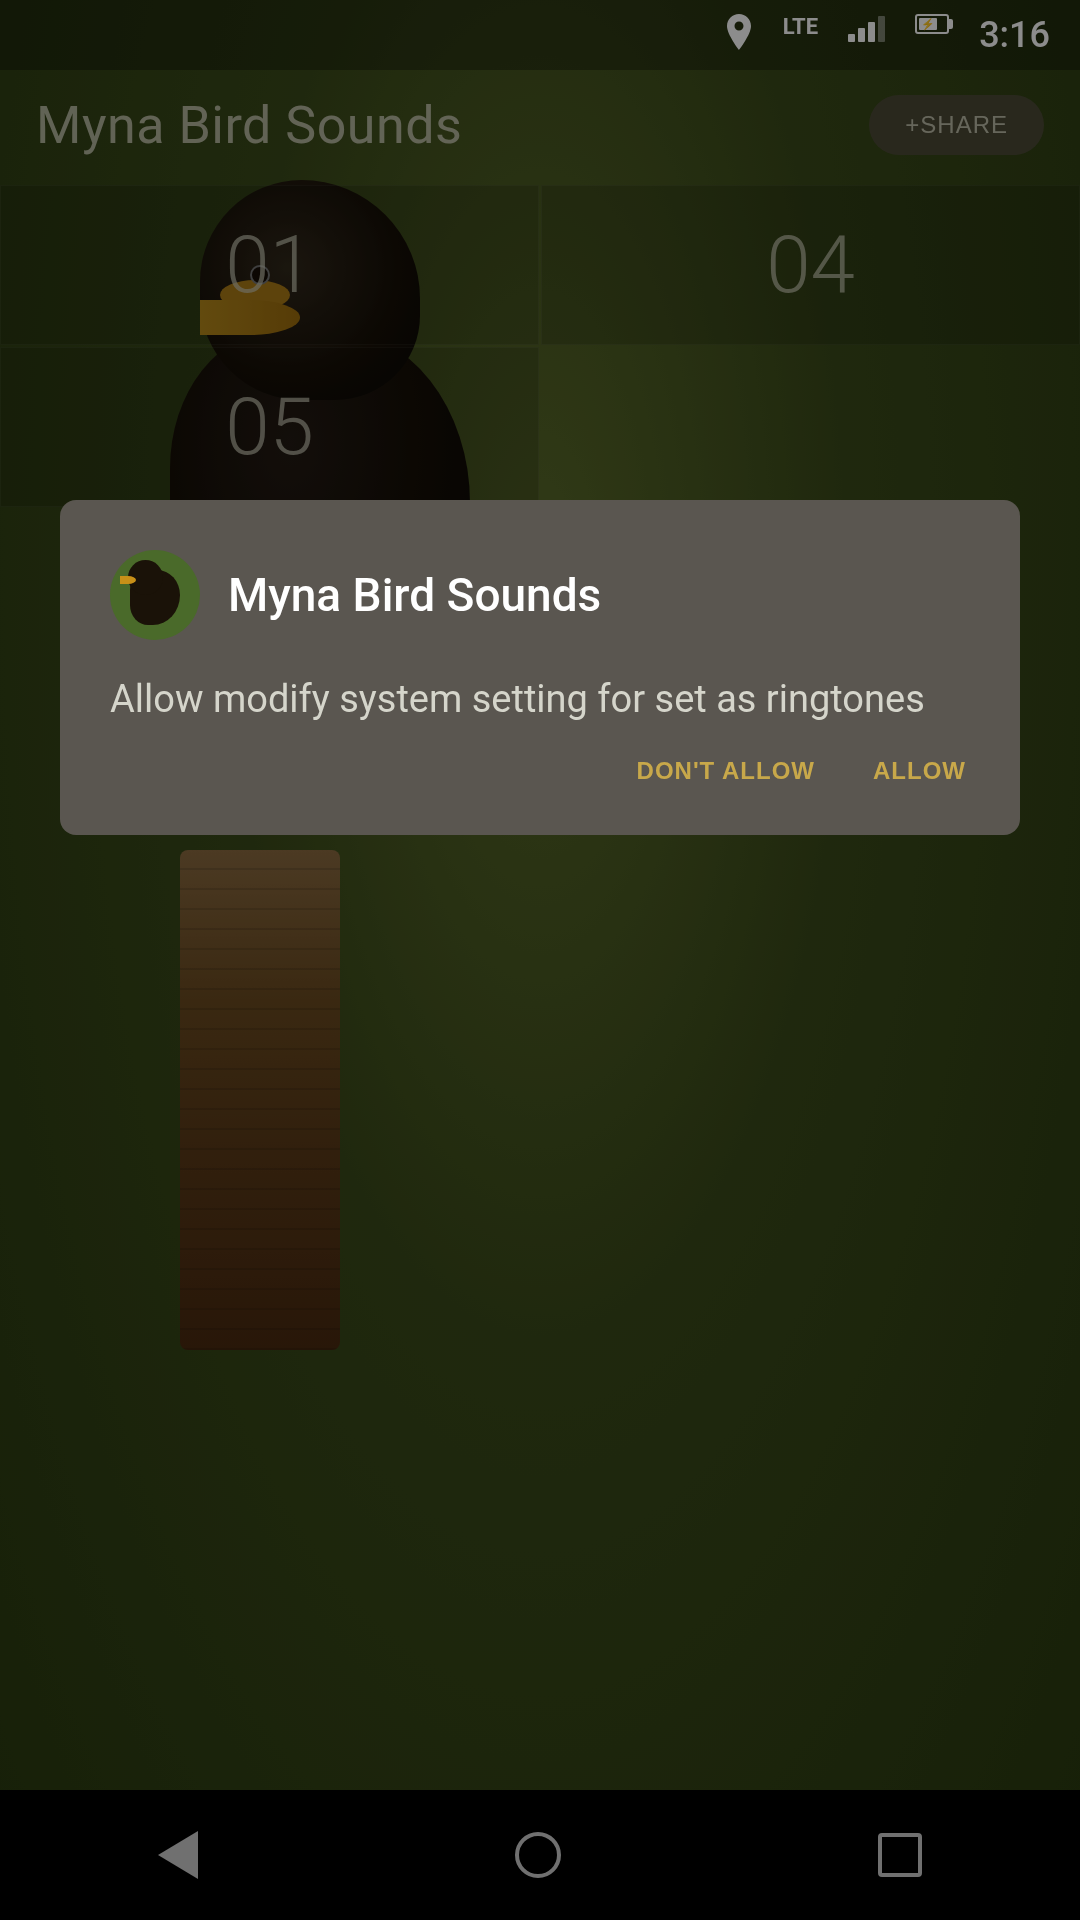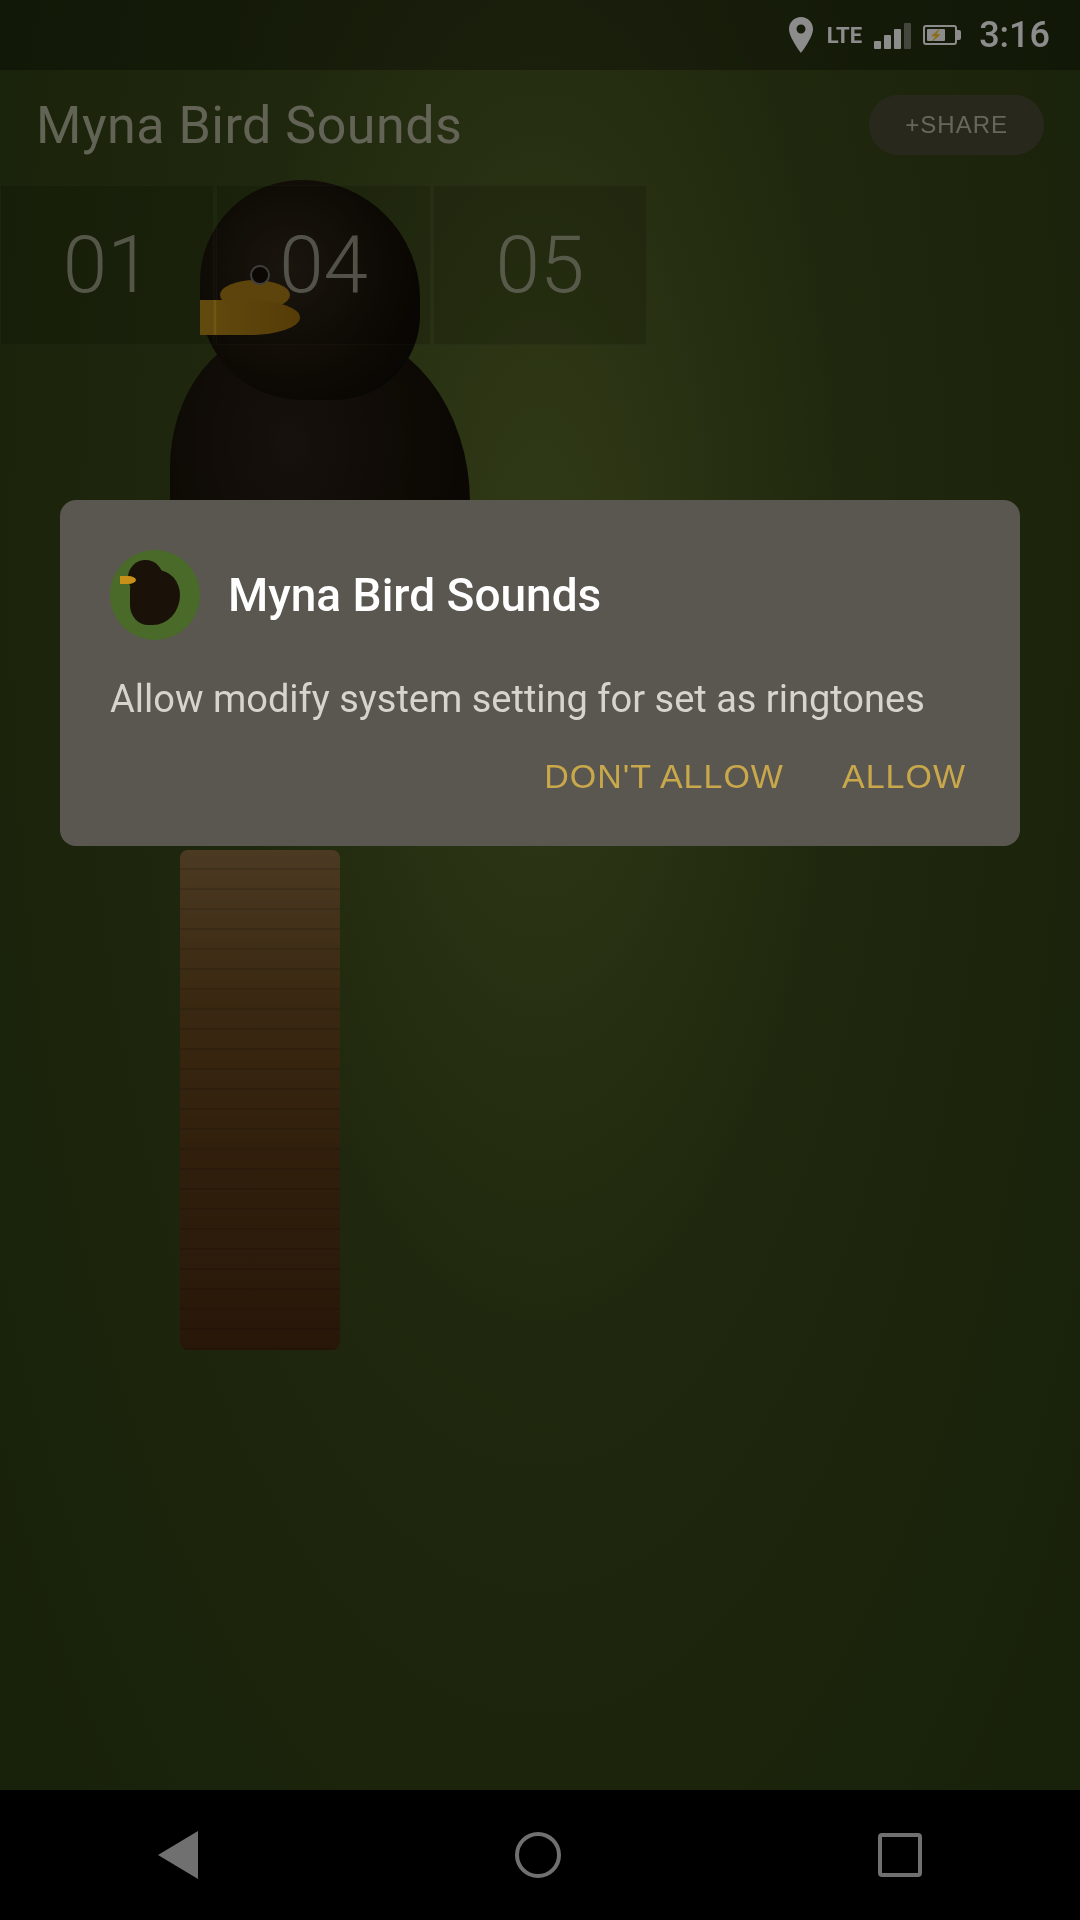--- a/index.html
+++ b/index.html
@@ -123,29 +123,28 @@
       background: rgba(0,0,0,0.3);
       display: flex;
       align-items: center;
       justify-content: flex-end;
       padding: 0 30px;
       z-index: 10;
     }
 
     .status-icons {
       display: flex;
-      align-items: center;
-      gap: 12px;
+      align-items: flex-start;
+      gap: 30px;
     }
 
     .status-time {
       color: white;
       font-size: 36px;
       font-weight: 500;
-      margin-left: 10px;
     }
 
     
     .app-header {
       position: absolute;
       top: 70px;
       left: 0; right: 0;
       height: 110px;
       display: flex;
       align-items: center;
@@ -172,21 +171,21 @@
       letter-spacing: 1px;
       cursor: pointer;
     }
 
     
     .sound-grid {
       position: absolute;
       top: 185px;
       left: 0; right: 0;
       display: grid;
-      grid-template-columns: repeat(5, 1fr);
+      grid-template-columns: repeat(2, 1fr);
       grid-template-rows: repeat(2, 160px);
       gap: 2px;
       z-index: 5;
     }
 
     .sound-cell {
       display: flex;
       align-items: center;
       justify-content: center;
       background: rgba(0,0,0,0.15);
@@ -292,22 +291,22 @@
 
     .dialog-buttons {
       display: flex;
       justify-content: flex-end;
       gap: 50px;
     }
 
     .dialog-btn {
       background: none;
       border: none;
-      font-size: 34px;
-      font-weight: 400;
+      font-size: 24px;
+      font-weight: 700;
       letter-spacing: 1px;
       cursor: pointer;
       padding: 10px 4px;
       color: #c8a84a;
       text-transform: uppercase;
     }
 
     
     .nav-bar {
       position: absolute;

